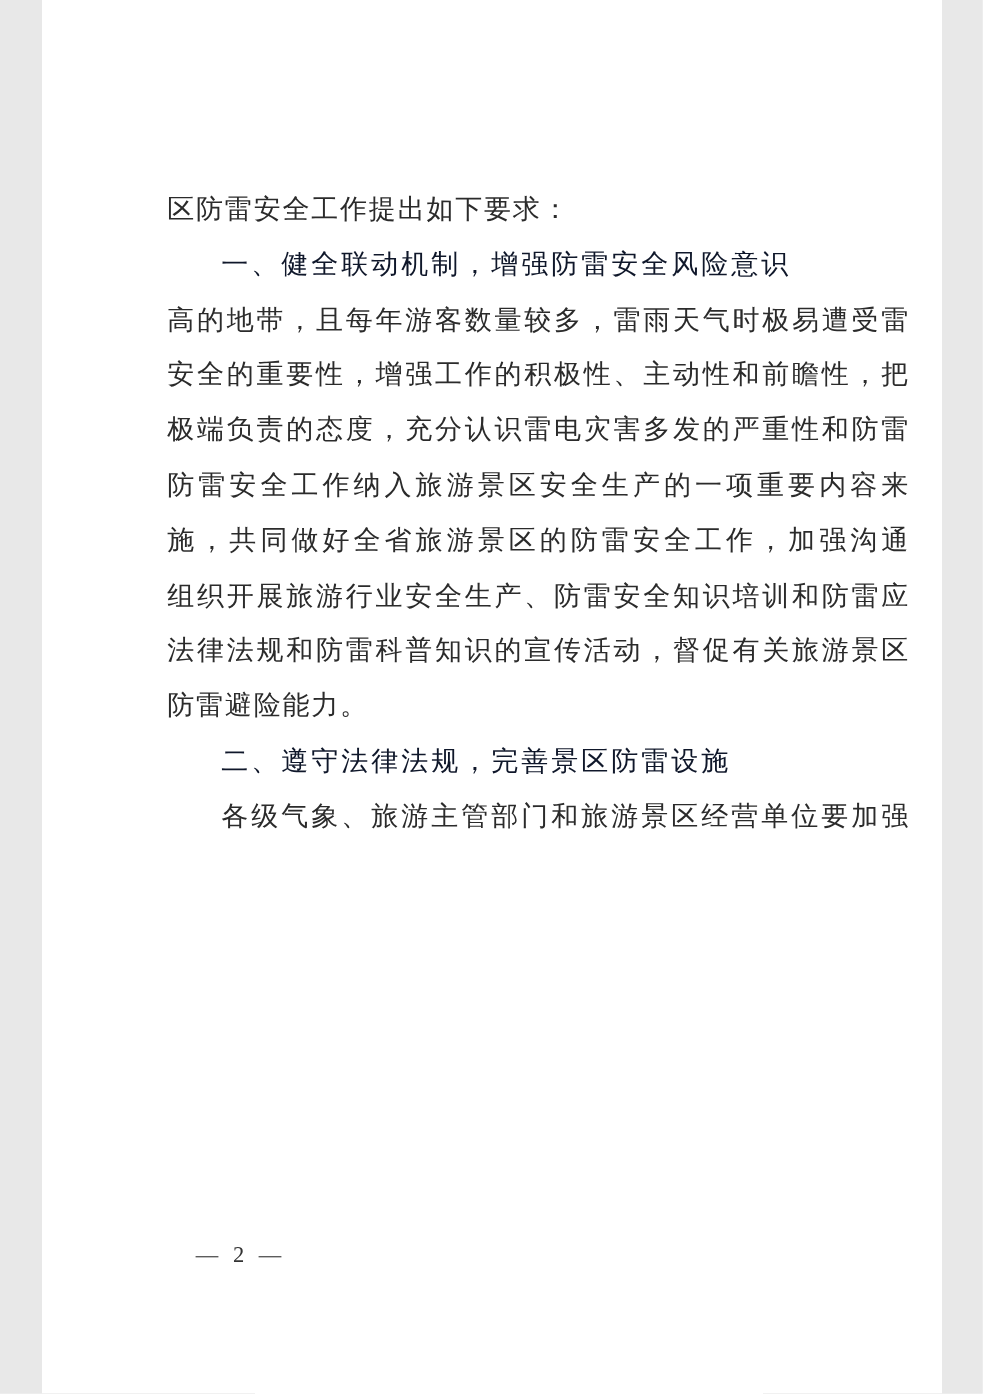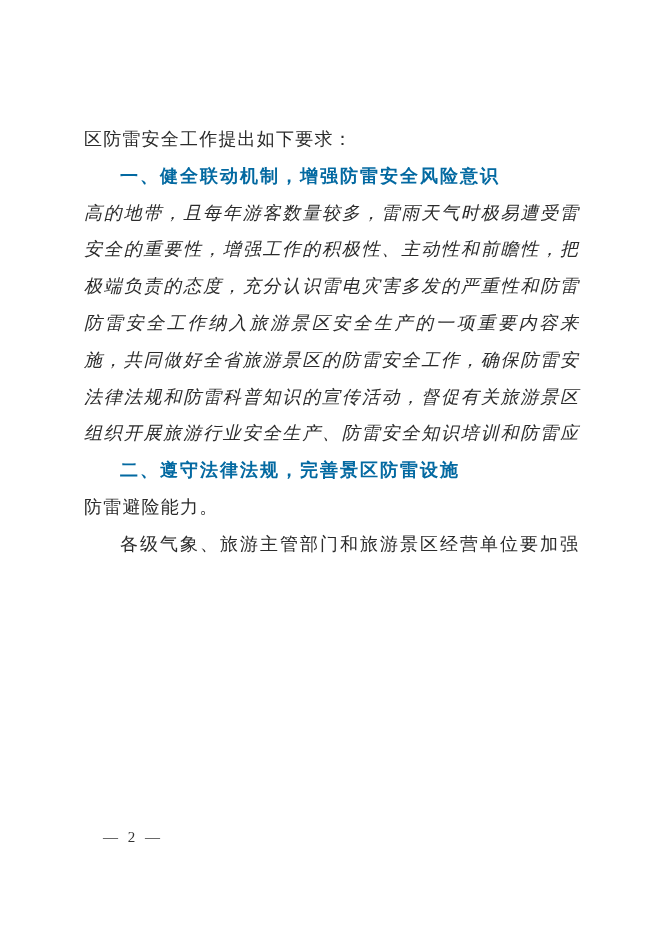--- a/index.html
+++ b/index.html
@@ -2,21 +2,21 @@
 <html><head>
 <meta charset="utf-8">
 <style>
   html, body {
     margin: 0;
     padding: 0;
     background: #e8e8e8;
   }
   .page {
     position: relative;
-    width: 655px;
+    width: 600px;
     height: 929px;
     background: #ffffff;
     margin: 0 auto;
     overflow: hidden;
     font-family: "Liberation Serif", "DejaVu Serif", serif;
   }
   .text-block {
     position: absolute;
     left: 84px;
     top: 121px;
@@ -29,43 +29,42 @@
     color: #2b2b2b;
     white-space: nowrap;
     overflow: visible;
   }
   
   .line.full {
     text-align: justify;
     text-align-last: justify;
     text-justify: inter-character;
     white-space: normal;
-    font-style: italic;
   }
   
   .line.first {
     text-align: justify;
     text-align-last: justify;
     text-justify: inter-character;
     text-indent: 2em;
     white-space: normal;
   }
   
   .line.continuation {
     letter-spacing: 1.2px;
   }
   
   .line.end {
     letter-spacing: 1.2px;
   }
   
   .line.heading {
     font-family: "Liberation Sans", "DejaVu Sans", sans-serif;
-    font-weight: bold;
-    color: #0369a1;
+    font-weight: normal;
+    color: #0f172a;
     text-indent: 2em;
     letter-spacing: 2px;
   }
   .footer {
     position: absolute;
     left: 103px;
     top: 829px;
     font-size: 15px;
     color: #333333;
     letter-spacing: 3px;
@@ -76,21 +75,21 @@
 <body>
 
 <div class="page">
   <div class="text-block">
       <div class="line continuation">区防雷安全工作提出如下要求：</div>
       <div class="line heading">一、健全联动机制，增强防雷安全风险意识</div>
       <div class="line full">高的地带，且每年游客数量较多，雷雨天气时极易遭受雷</div>
       <div class="line full">安全的重要性，增强工作的积极性、主动性和前瞻性，把</div>
       <div class="line full">极端负责的态度，充分认识雷电灾害多发的严重性和防雷</div>
       <div class="line full">防雷安全工作纳入旅游景区安全生产的一项重要内容来</div>
-      <div class="line full">施，共同做好全省旅游景区的防雷安全工作，确保防雷安</div>
+      <div class="line full">施，共同做好全省旅游景区的防雷安全工作，加强沟通</div>
+      <div class="line full">组织开展旅游行业安全生产、防雷安全知识培训和防雷应</div>
       <div class="line full">法律法规和防雷科普知识的宣传活动，督促有关旅游景区</div>
-      <div class="line full">组织开展旅游行业安全生产、防雷安全知识培训和防雷应</div>
+      <div class="line end">防雷避险能力。</div>
       <div class="line heading">二、遵守法律法规，完善景区防雷设施</div>
-      <div class="line end">防雷避险能力。</div>
       <div class="line first">各级气象、旅游主管部门和旅游景区经营单位要加强</div>
     </div>
   <div class="footer">— 2 —</div>
 </div>
 
 </body></html>

